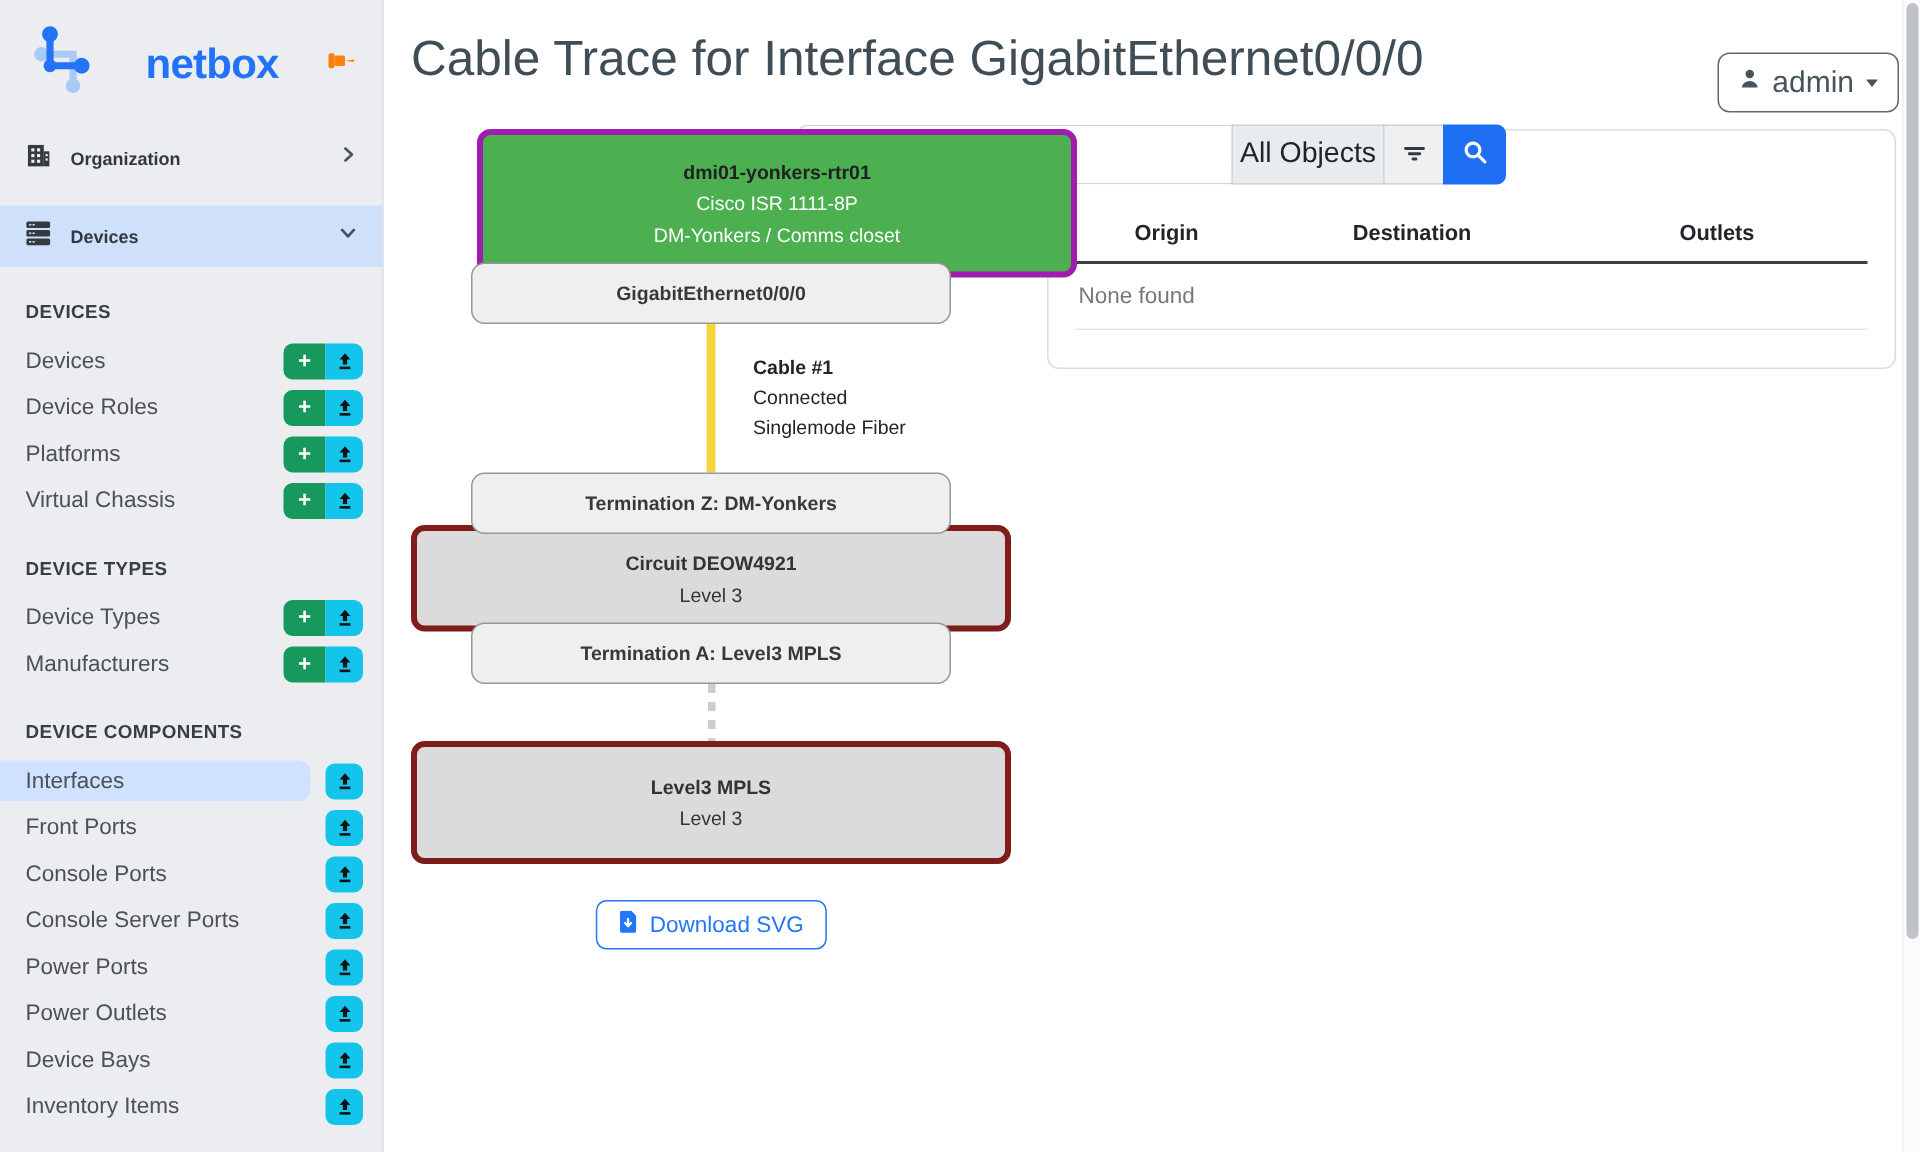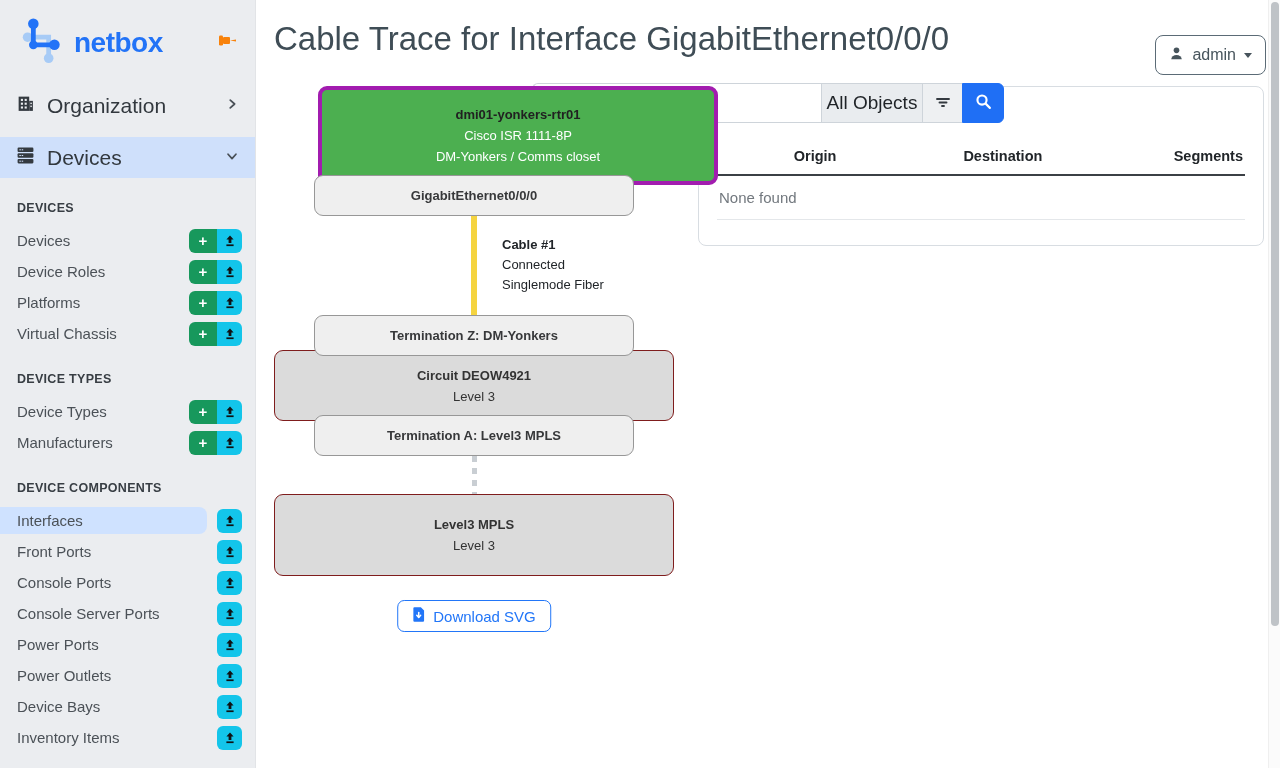--- a/index.html
+++ b/index.html
@@ -2,26 +2,26 @@
 <html><head>
 <meta charset="utf-8">
 <style>
   * { margin:0; padding:0; box-sizing:border-box; }
   html,body { width:1280px; height:768px; overflow:hidden; background:#fff;
     font-family:"Liberation Sans","DejaVu Sans",sans-serif; }
 
   
   .sidebar { position:fixed; left:0; top:0; width:256px; height:768px;
     background:#ebedf0; border-right:1px solid #e2e4e7; z-index:5; }
-  .logo-row { height:85px; display:flex; align-items:center; padding:0 18px; }
+  .logo-row { height:85px; display:flex; align-items:center; padding:0 18px;gap:23px; }
   .brand-text { font-size:28px; font-weight:bold; color:#2273f7; letter-spacing:-0.5px; margin-left:10px; }
   .pin { margin-left:auto; }
 
   .nav-item { height:41px; display:flex; align-items:center; padding:0 16px; cursor:pointer; }
-  .nav-item .nav-label { font-size:21px; font-weight:normal; color:#32383e; margin-left:12px; }
+  .nav-item .nav-label { font-size:12px; font-weight:bold; color:#32383e; margin-left:12px; }
   .nav-item .chev { margin-left:auto; }
   .nav-item.spaced { margin-bottom:11px; }
   .nav-item.active { background:#cfe0fb; }
 
   .section-header { margin:23px 17px 10px; font-size:12.5px; font-weight:bold;
     color:#383e44; letter-spacing:0.3px; }
   .s-item { position:relative; height:31px; display:flex; align-items:center;
     padding:0 13px 0 17px; cursor:pointer; }
   .s-label { position:relative; z-index:1; flex:1; font-size:15px; color:#4b5157; }
   .s-item.active::before { content:""; position:absolute; left:0; top:2px; bottom:2px;
@@ -46,42 +46,42 @@
   .scope-btn { width:101px; background:#e9ecef; border:1px solid #ced4da; border-right:none;
     font-size:19px; color:#1f2327; cursor:pointer; font-family:inherit; }
   .filter-btn { width:40px; background:#eef0f2; border:1px solid #ced4da; border-right:none;
     cursor:pointer; display:flex; align-items:center; justify-content:center; }
   .search-btn { width:42px; background:#1f6ff5; border:1px solid #1f6ff5;
     border-radius:0 6px 6px 0; cursor:pointer; display:flex; align-items:center; justify-content:center; }
 
   .user-menu { position:absolute; right:14px; top:15px; height:40px;
     display:flex; align-items:center; gap:8px; padding:0 13px;
     background:#fff; border:1px solid #5b6b76; border-radius:8px; cursor:pointer; }
-  .user-name { font-size:16px; color:#47545c; }
+  .user-name { font-size:20px; color:#47545c; }
   .caret-down { width:0; height:0; border-left:4.5px solid transparent;
     border-right:4.5px solid transparent; border-top:5px solid #47545c; }
 
   .page-title { margin:20px 0 0 18px; font-size:33px; font-weight:400; color:#3f4d56; }
 
   .content { display:flex; padding:0 16px; margin-top:28px; }
 
   
   .trace-col { position:relative; width:400px; flex:none; height:614px; margin-left:2px; }
   .t-box { position:absolute; display:flex; flex-direction:column; align-items:center;
     justify-content:center; text-align:center; font-size:13px; border-radius:9px; }
   .node-a { top:0; left:0; width:400px; height:99px; background:#4caf50;
     border:4px solid #a21caf; gap:6px; z-index:1;margin-left:44px; }
   .node-a .t-title { font-weight:bold; color:#212121; }
   .node-a .t-sub { color:#fff; }
   .small-box { left:40px; width:320px; height:41px; background:#efefef;
     border:1px solid #979797; font-weight:bold; color:#37383a; z-index:2; }
   .iface { top:89px; }
   .term-z { top:229px; }
   .term-a { top:329px; }
-  .wide-box { left:0; width:400px; background:#dbdbdb; border:1px solid #7f1d1d;
+  .wide-box { left:0; width:400px; background:#dbdbdb; border:4px solid #7f1d1d;
     color:#333; gap:6px; z-index:1; }
   .circuit { top:264px; height:71px; }
   .node-b { top:408px; height:82px; }
   .wide-box .t-title { font-weight:bold; }
   .cable-line { position:absolute; top:130px; left:197px; width:6px; height:99px;
     background:#f5d440; z-index:0; }
   .cable-info { position:absolute; top:149px; left:228px; text-align:left;
     font-size:13px; color:#212529; line-height:20px; z-index:2; }
   .cable-info .t-title { font-weight:bold; }
   .dotted-line { position:absolute; top:370px; left:198px; width:5px; height:38px;
@@ -91,21 +91,21 @@
     border:1px solid #2276f8; border-radius:7px; color:#2276f8; font-size:15px;
     cursor:pointer; font-family:inherit; white-space:nowrap; }
   .trace-status { position:absolute; top:566px; width:100%; text-align:center;
     font-size:27px; color:#1f9e5e; }
 
   
   .rp-card { margin-left:24px; flex:1; max-width:568px; height:160px;
     border:1px solid #d8dde2; border-radius:8px; padding:17px 18px; background:#fff; }
   .rp-title { font-size:21px; font-weight:400; color:#343a40; margin-bottom:16px; }
   .rp-table { width:100%; border-collapse:collapse; }
-  .rp-table th { text-align:right; font-size:14.5px; color:#212529; padding:4px 2px 10px;
+  .rp-table th { text-align:center; font-size:14.5px; color:#212529; padding:4px 2px 10px;
     border-bottom:2px solid #3b4045; }
   .rp-table th:nth-child(1){ width:23%; } .rp-table th:nth-child(2){ width:39%; }
   .rp-empty { font-size:15px; color:#72787e; padding:13px 2px;
     border-bottom:1px solid #e4e7ea; }
 
   
   .scrollbar { position:fixed; right:0; top:0; width:12px; height:768px;
     background:#fbfbfb; border-left:1px solid #efefef; z-index:9; }
   .scroll-thumb { position:absolute; top:2px; left:2px; width:8px; height:624px;
     background:#bfc3c7; border-radius:4px; }
@@ -439,21 +439,21 @@
 
     </div>
 
     <section class="rp-card">
       <h2 class="rp-title">Related Paths</h2>
       <table class="rp-table">
         <thead>
           <tr>
             <th>Origin</th>
             <th>Destination</th>
-            <th>Segments</th>
+            <th>Outlets</th>
           </tr>
         </thead>
         <tbody>
           <tr>
             <td class="rp-empty" colspan="3">None found</td>
           </tr>
         </tbody>
       </table>
     </section>
   </div>

